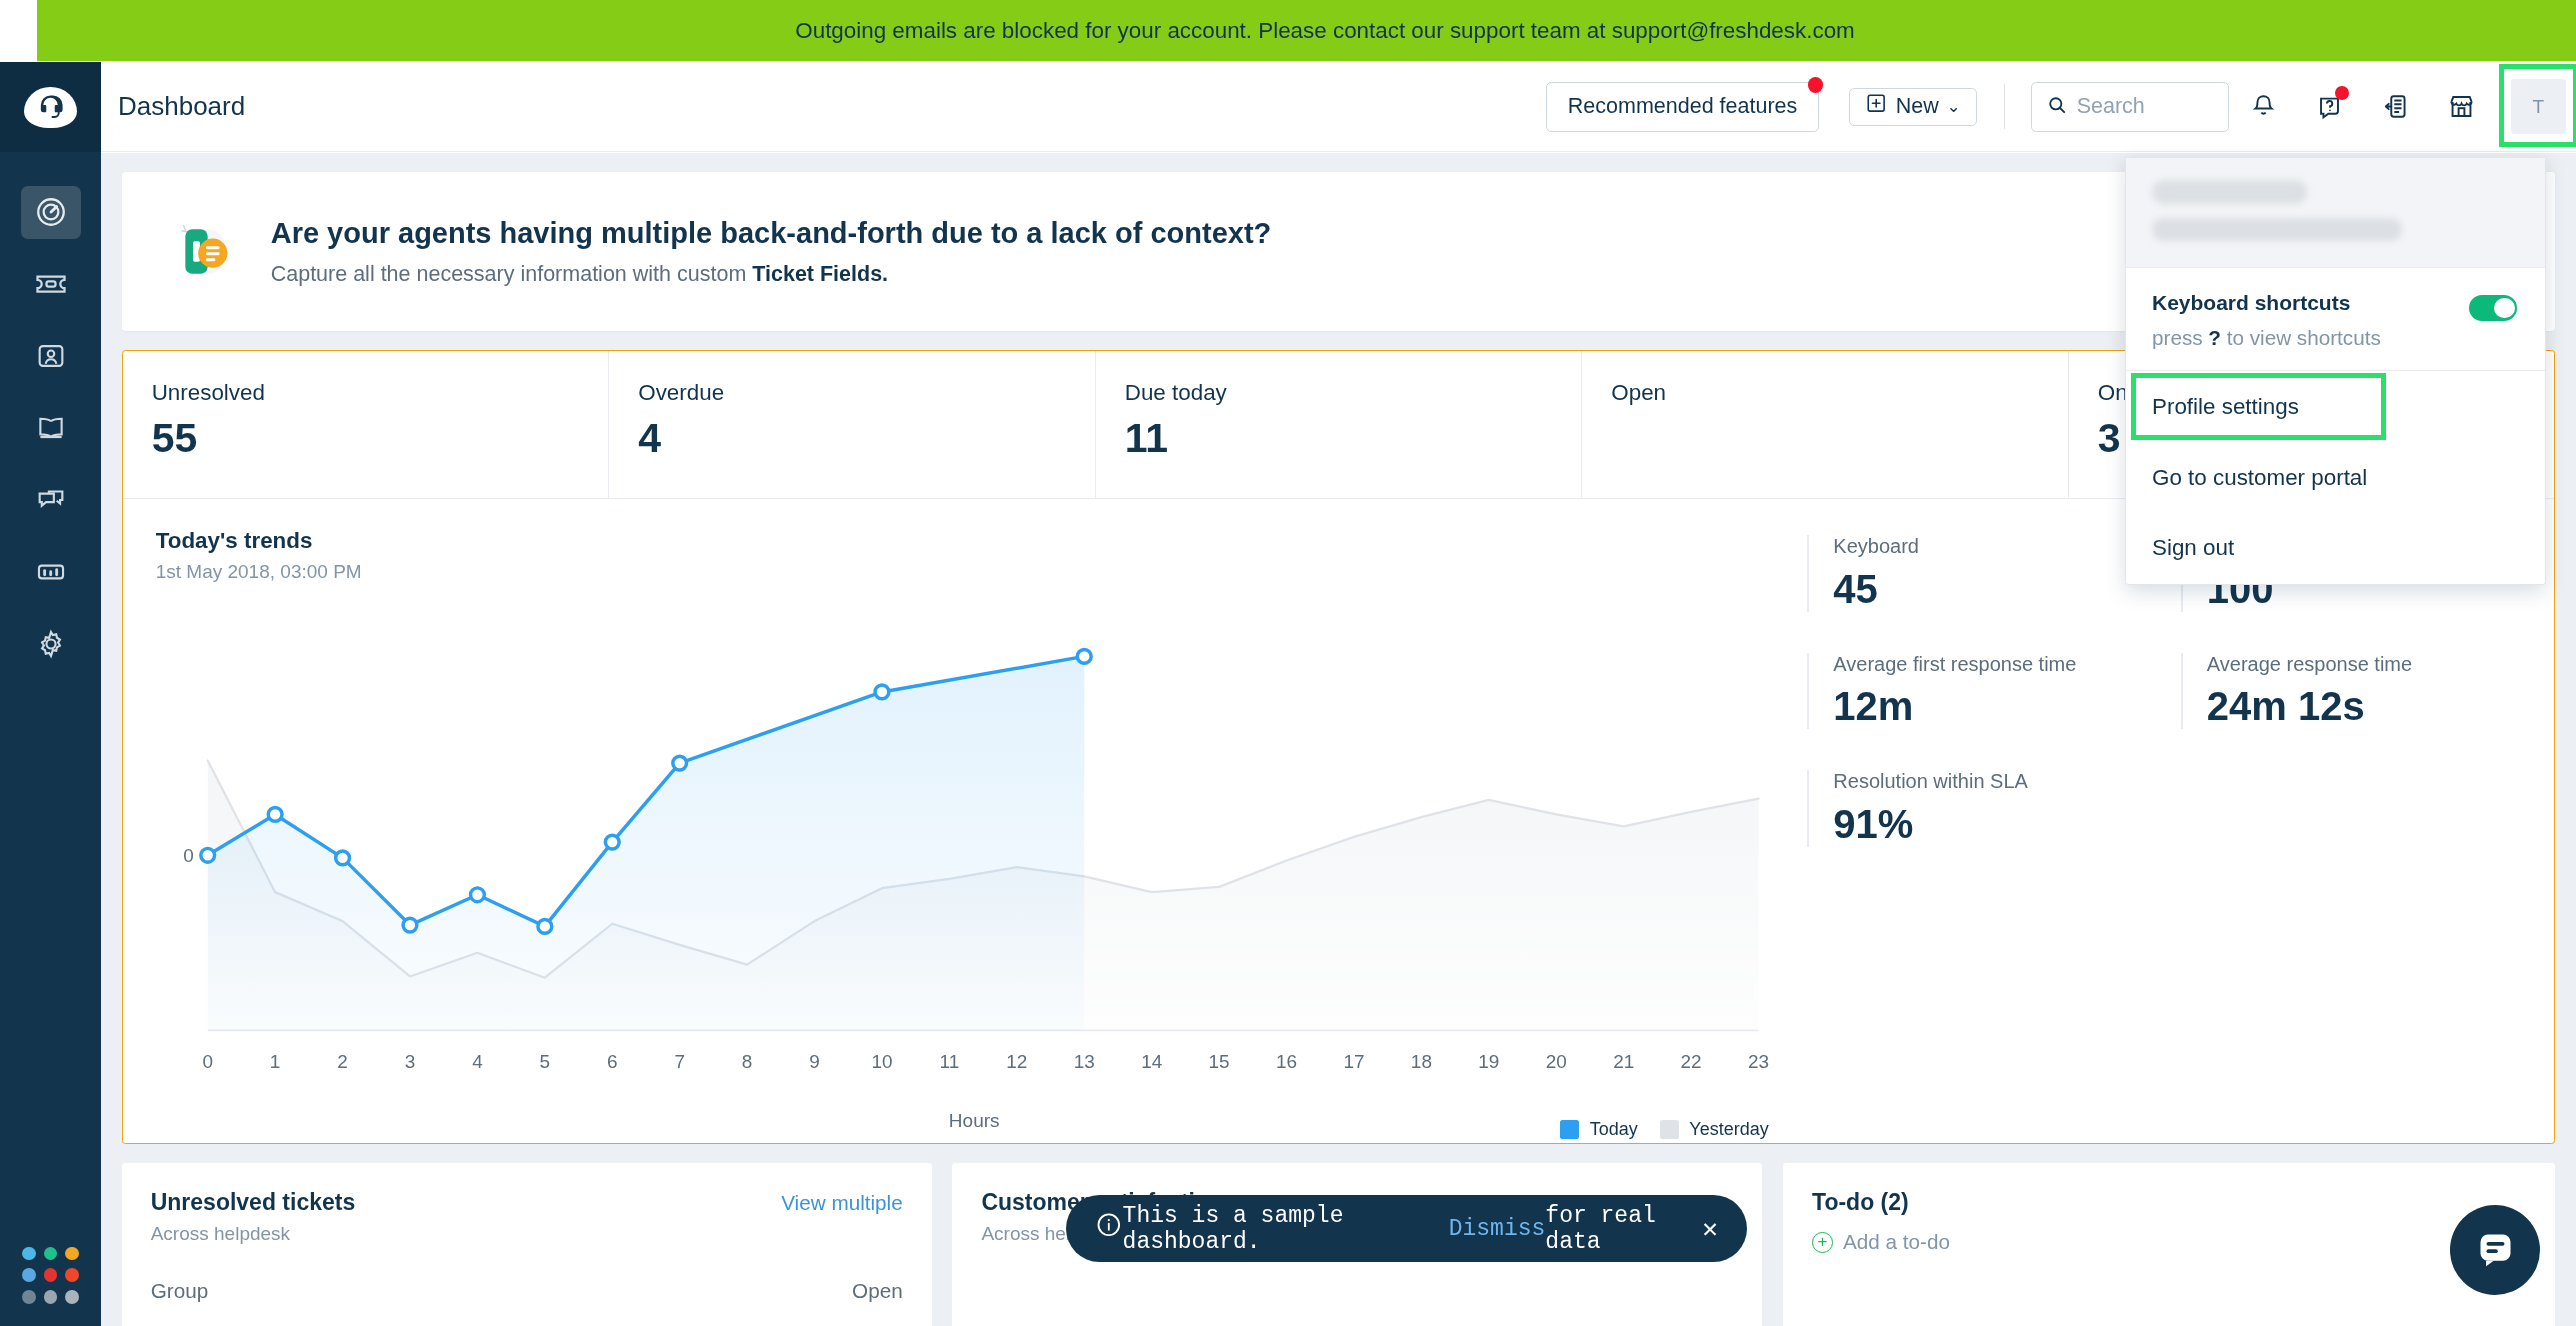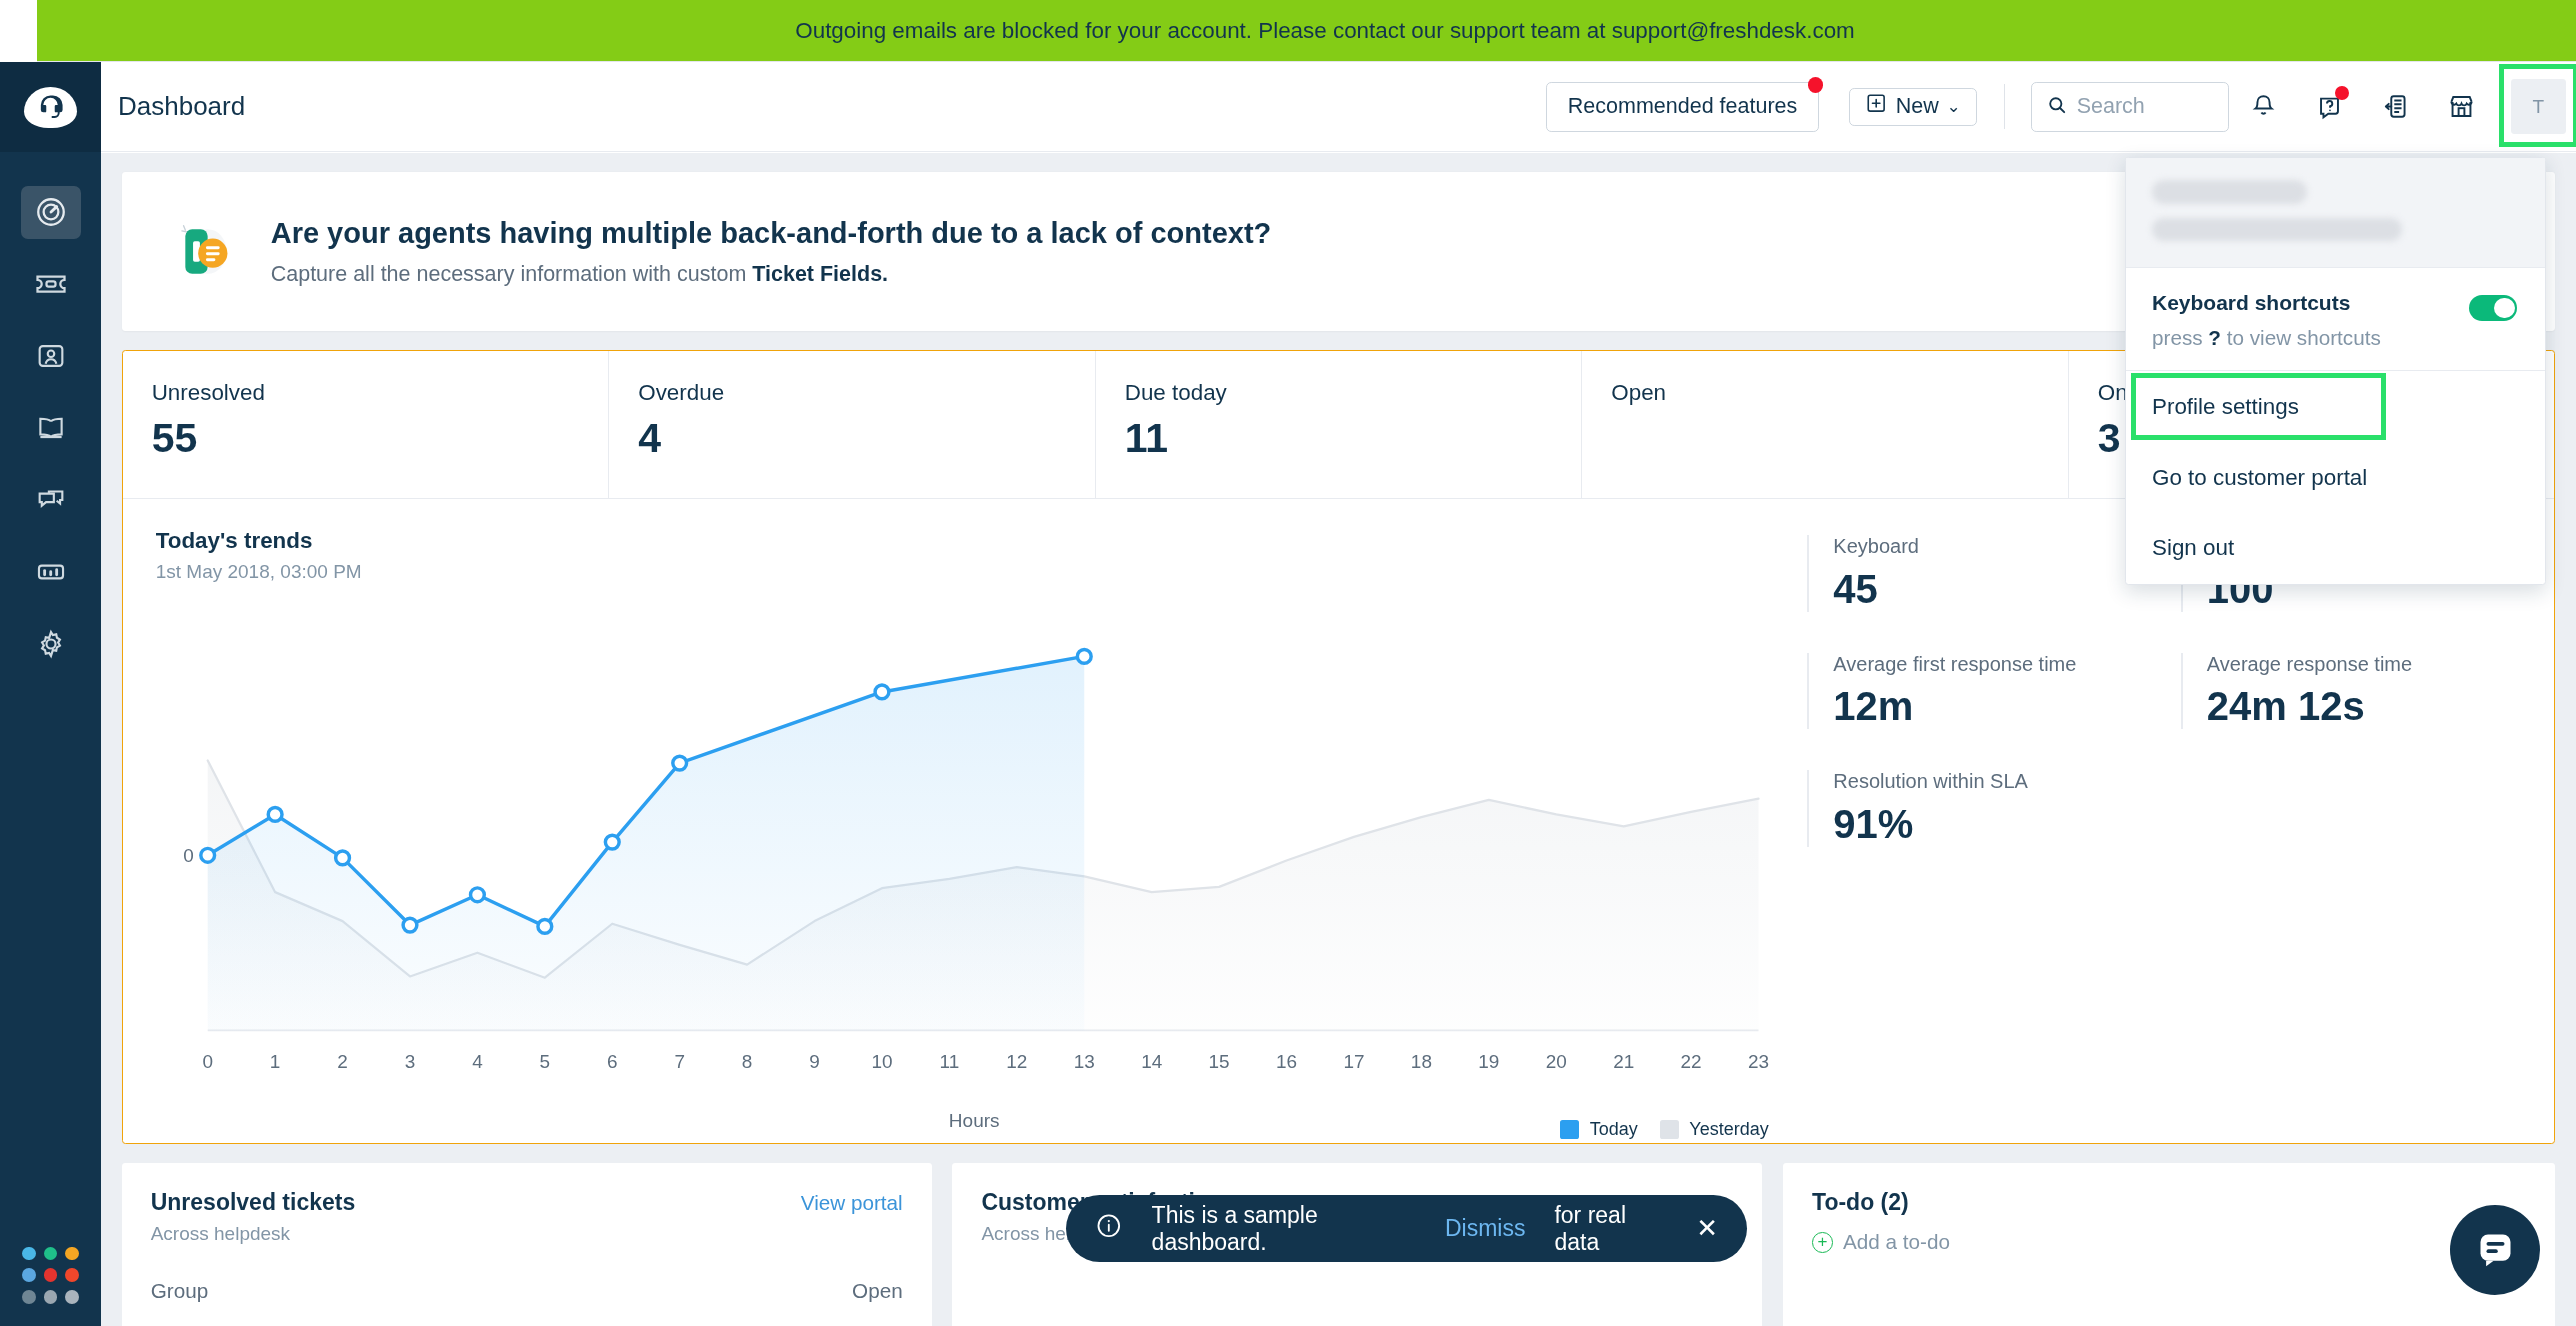--- a/index.html
+++ b/index.html
@@ -198,22 +198,22 @@
     border-radius: 50%; background: #fff;
   }
   .dd-item {
     padding: 22.4px 26px; font-size: 22.4px; color: #12344d; cursor: pointer;
   }
 
   
   .toast {
     position: absolute; left: 1066px; top: 1195px; width: 681px; height: 67px;
     background: #12344d; border-radius: 34px; color: #fff;
-    display: flex; align-items: center; gap: 29px; padding: 0 29px;
-    font-size: 23px; z-index: 60;
+    display: flex; align-items: center; gap: 0; padding: 0 29px;
+    font-size: 23px; z-index: 60; font-family: Liberation Mono, monospace;
   }
   .toast .link { color: #6db7f0; cursor: pointer; }
   .toast .x { margin-left: auto; font-size: 26px; cursor: pointer; }
 
   
   .fab {
     position: absolute; right: 36px; bottom: 31px; width: 90px; height: 90px;
     border-radius: 50%; background: #12344d;
     display:flex; align-items:center; justify-content:center; cursor:pointer; z-index: 55;
   }
@@ -530,21 +530,21 @@
             <div class="metric-value">91%</div>
           </div>
         </div>
       </div>
     </div>
 
     <div class="bottom-row">
       <div class="bcard c1">
         <div class="bcard-title">Unresolved tickets</div>
         <div class="bcard-sub">Across helpdesk</div>
-        <div class="view-details">View portal</div>
+        <div class="view-details">View multiple</div>
         <div class="col-head">
           <span>Group</span>
           <span>Open</span>
         </div>
       </div>
 
       <div class="bcard c2">
         <div class="bcard-title">Customer satisfaction</div>
         <div class="bcard-sub">Across helpdesk this month</div>
       </div>

